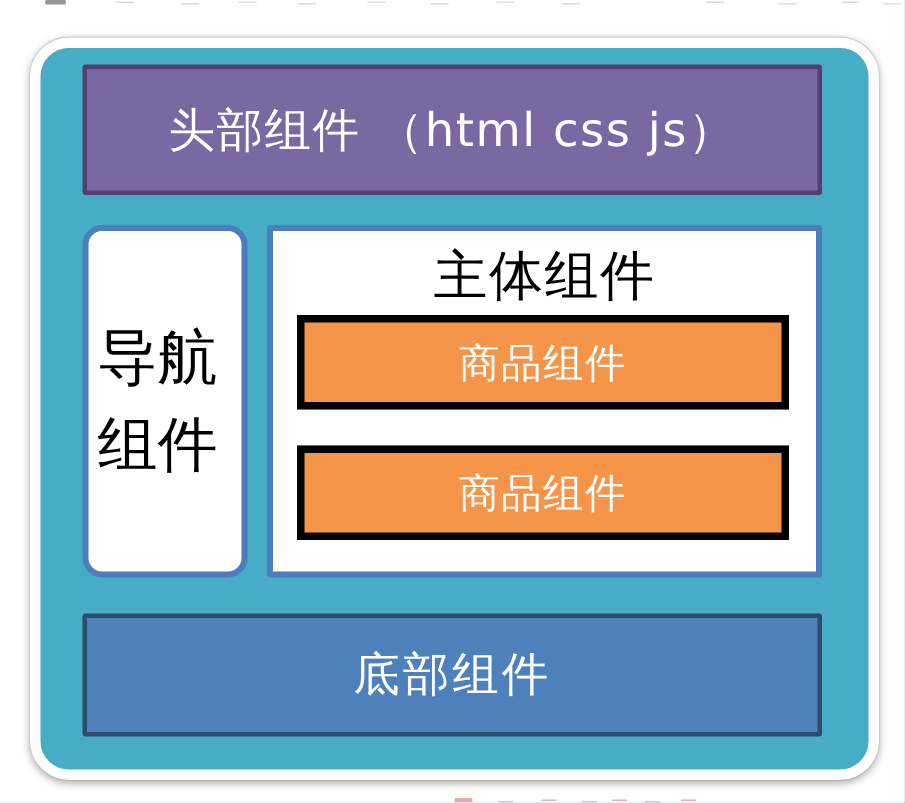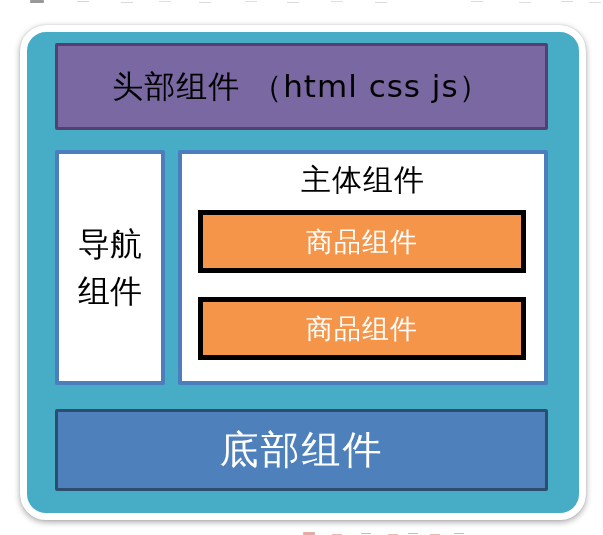--- a/index.html
+++ b/index.html
@@ -66,57 +66,57 @@
 
   .header-box {
     position: absolute;
     left: 28px; top: 11px;
     width: 493px; height: 87px;
     background: #7A68A2;
     border: 3px solid #54406E;
     border-radius: 2px;
     box-sizing: border-box;
     display: flex; align-items: center; justify-content: center;
-    color: #000000;
+    color: #ffffff;
     font-size: 31px;
     letter-spacing: 1px;
     white-space: nowrap;
   }
 
   .nav-box {
     position: absolute;
     left: 28px; top: 118px;
     width: 110px; height: 235px;
     background: #ffffff;
     border: 4px solid #4C7EBD;
-    border-radius: 2px;
+    border-radius: 13px;
     box-sizing: border-box;
-    display: flex; align-items: center; justify-content: center;
+    display: flex; align-items: center; justify-content: flex-start;
     text-align: center;
     color: #000000;
-    font-size: 32px;
+    font-size: 40px;
     line-height: 1.45;
   }
   .nav-box .nav-label { width: 2.3em; }
 
   .main-box {
     position: absolute;
     left: 151px; top: 118px;
     width: 370px; height: 235px;
     background: #ffffff;
     border: 4px solid #4C7EBD;
     border-radius: 2px;
     box-sizing: border-box;
   }
   .main-title {
     position: absolute;
     left: 0; top: 6px; width: 100%;
     text-align: center;
     color: #000000;
-    font-size: 30px;
+    font-size: 36px;
     letter-spacing: 1px;
   }
   .product-bar {
     position: absolute;
     left: 16px; right: 18px;
     height: 63px;
     background: #F5954A;
     border: 5px solid #000000;
     box-sizing: border-box;
     display: flex; align-items: center; justify-content: center;
@@ -130,21 +130,21 @@
   .footer-box {
     position: absolute;
     left: 28px; top: 377px;
     width: 493px; height: 82px;
     background: #4E80BC;
     border: 3px solid #2C4D6E;
     border-radius: 2px;
     box-sizing: border-box;
     display: flex; align-items: center; justify-content: center;
     color: #ffffff;
-    font-size: 39px;
+    font-size: 31px;
     letter-spacing: 2px;
   }
 </style>
 </head>
 <body>
 
 <div class="stage">
 
   <div class="top-remnants"></div>
 

